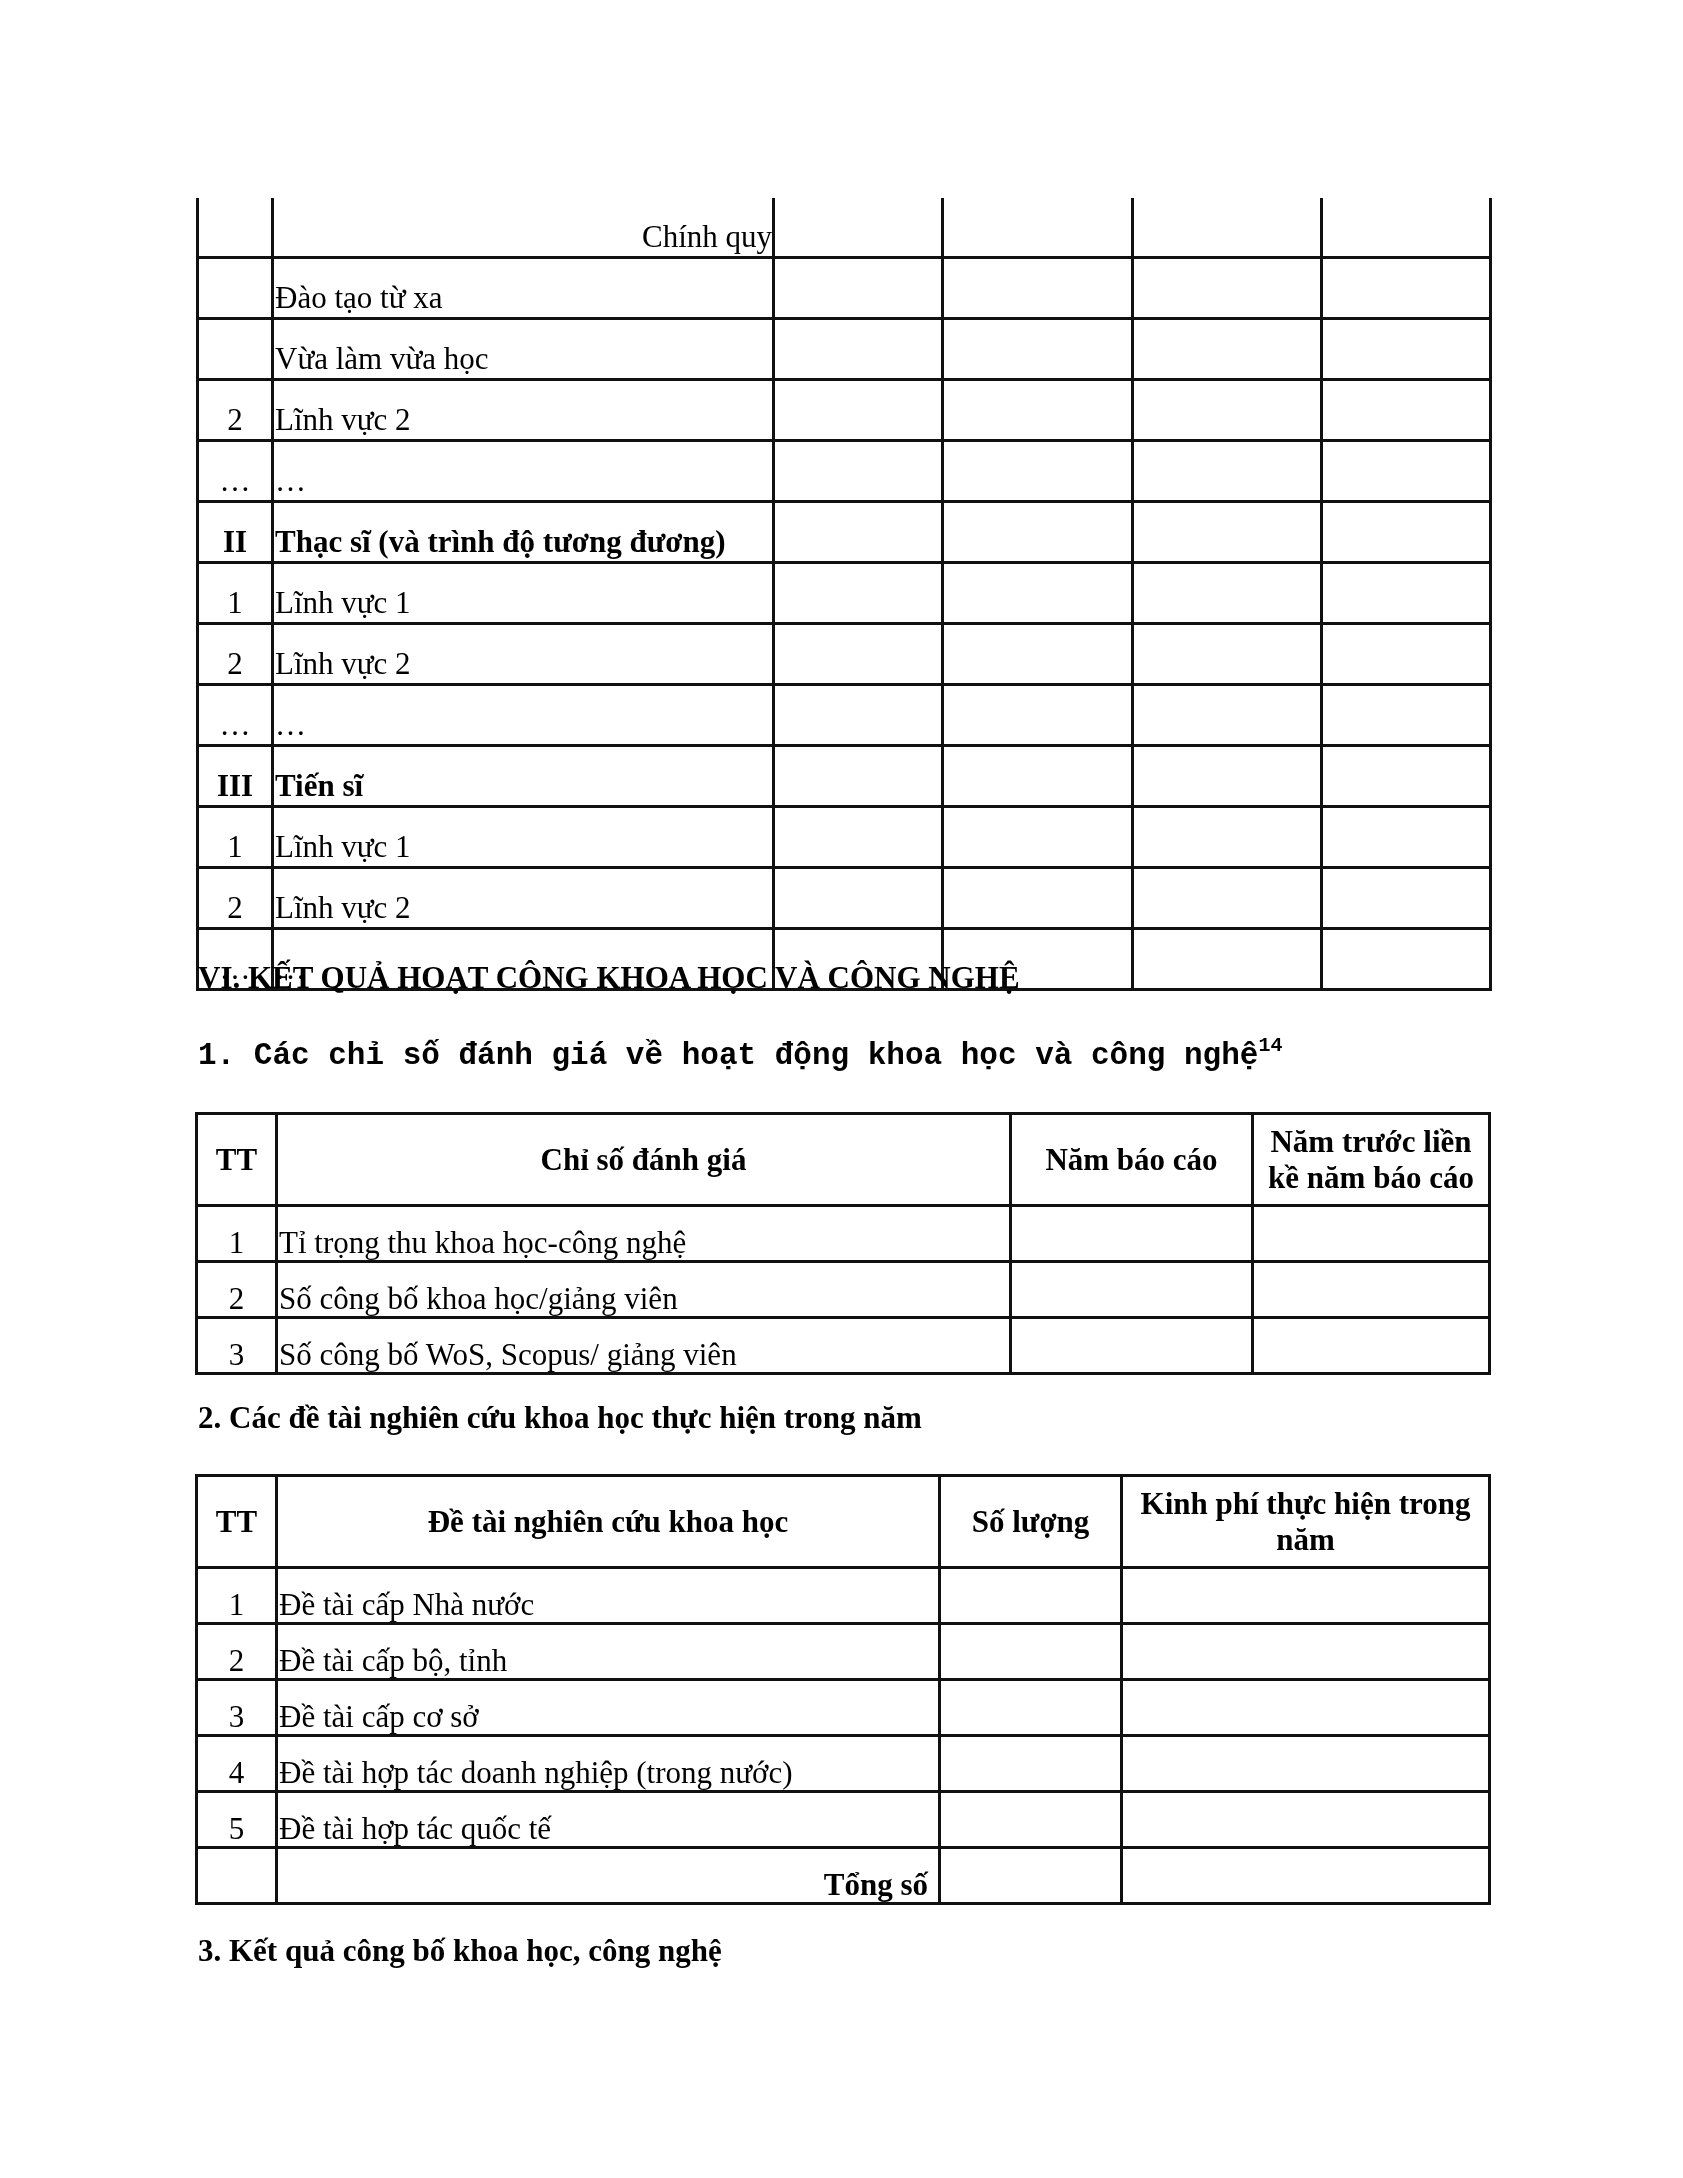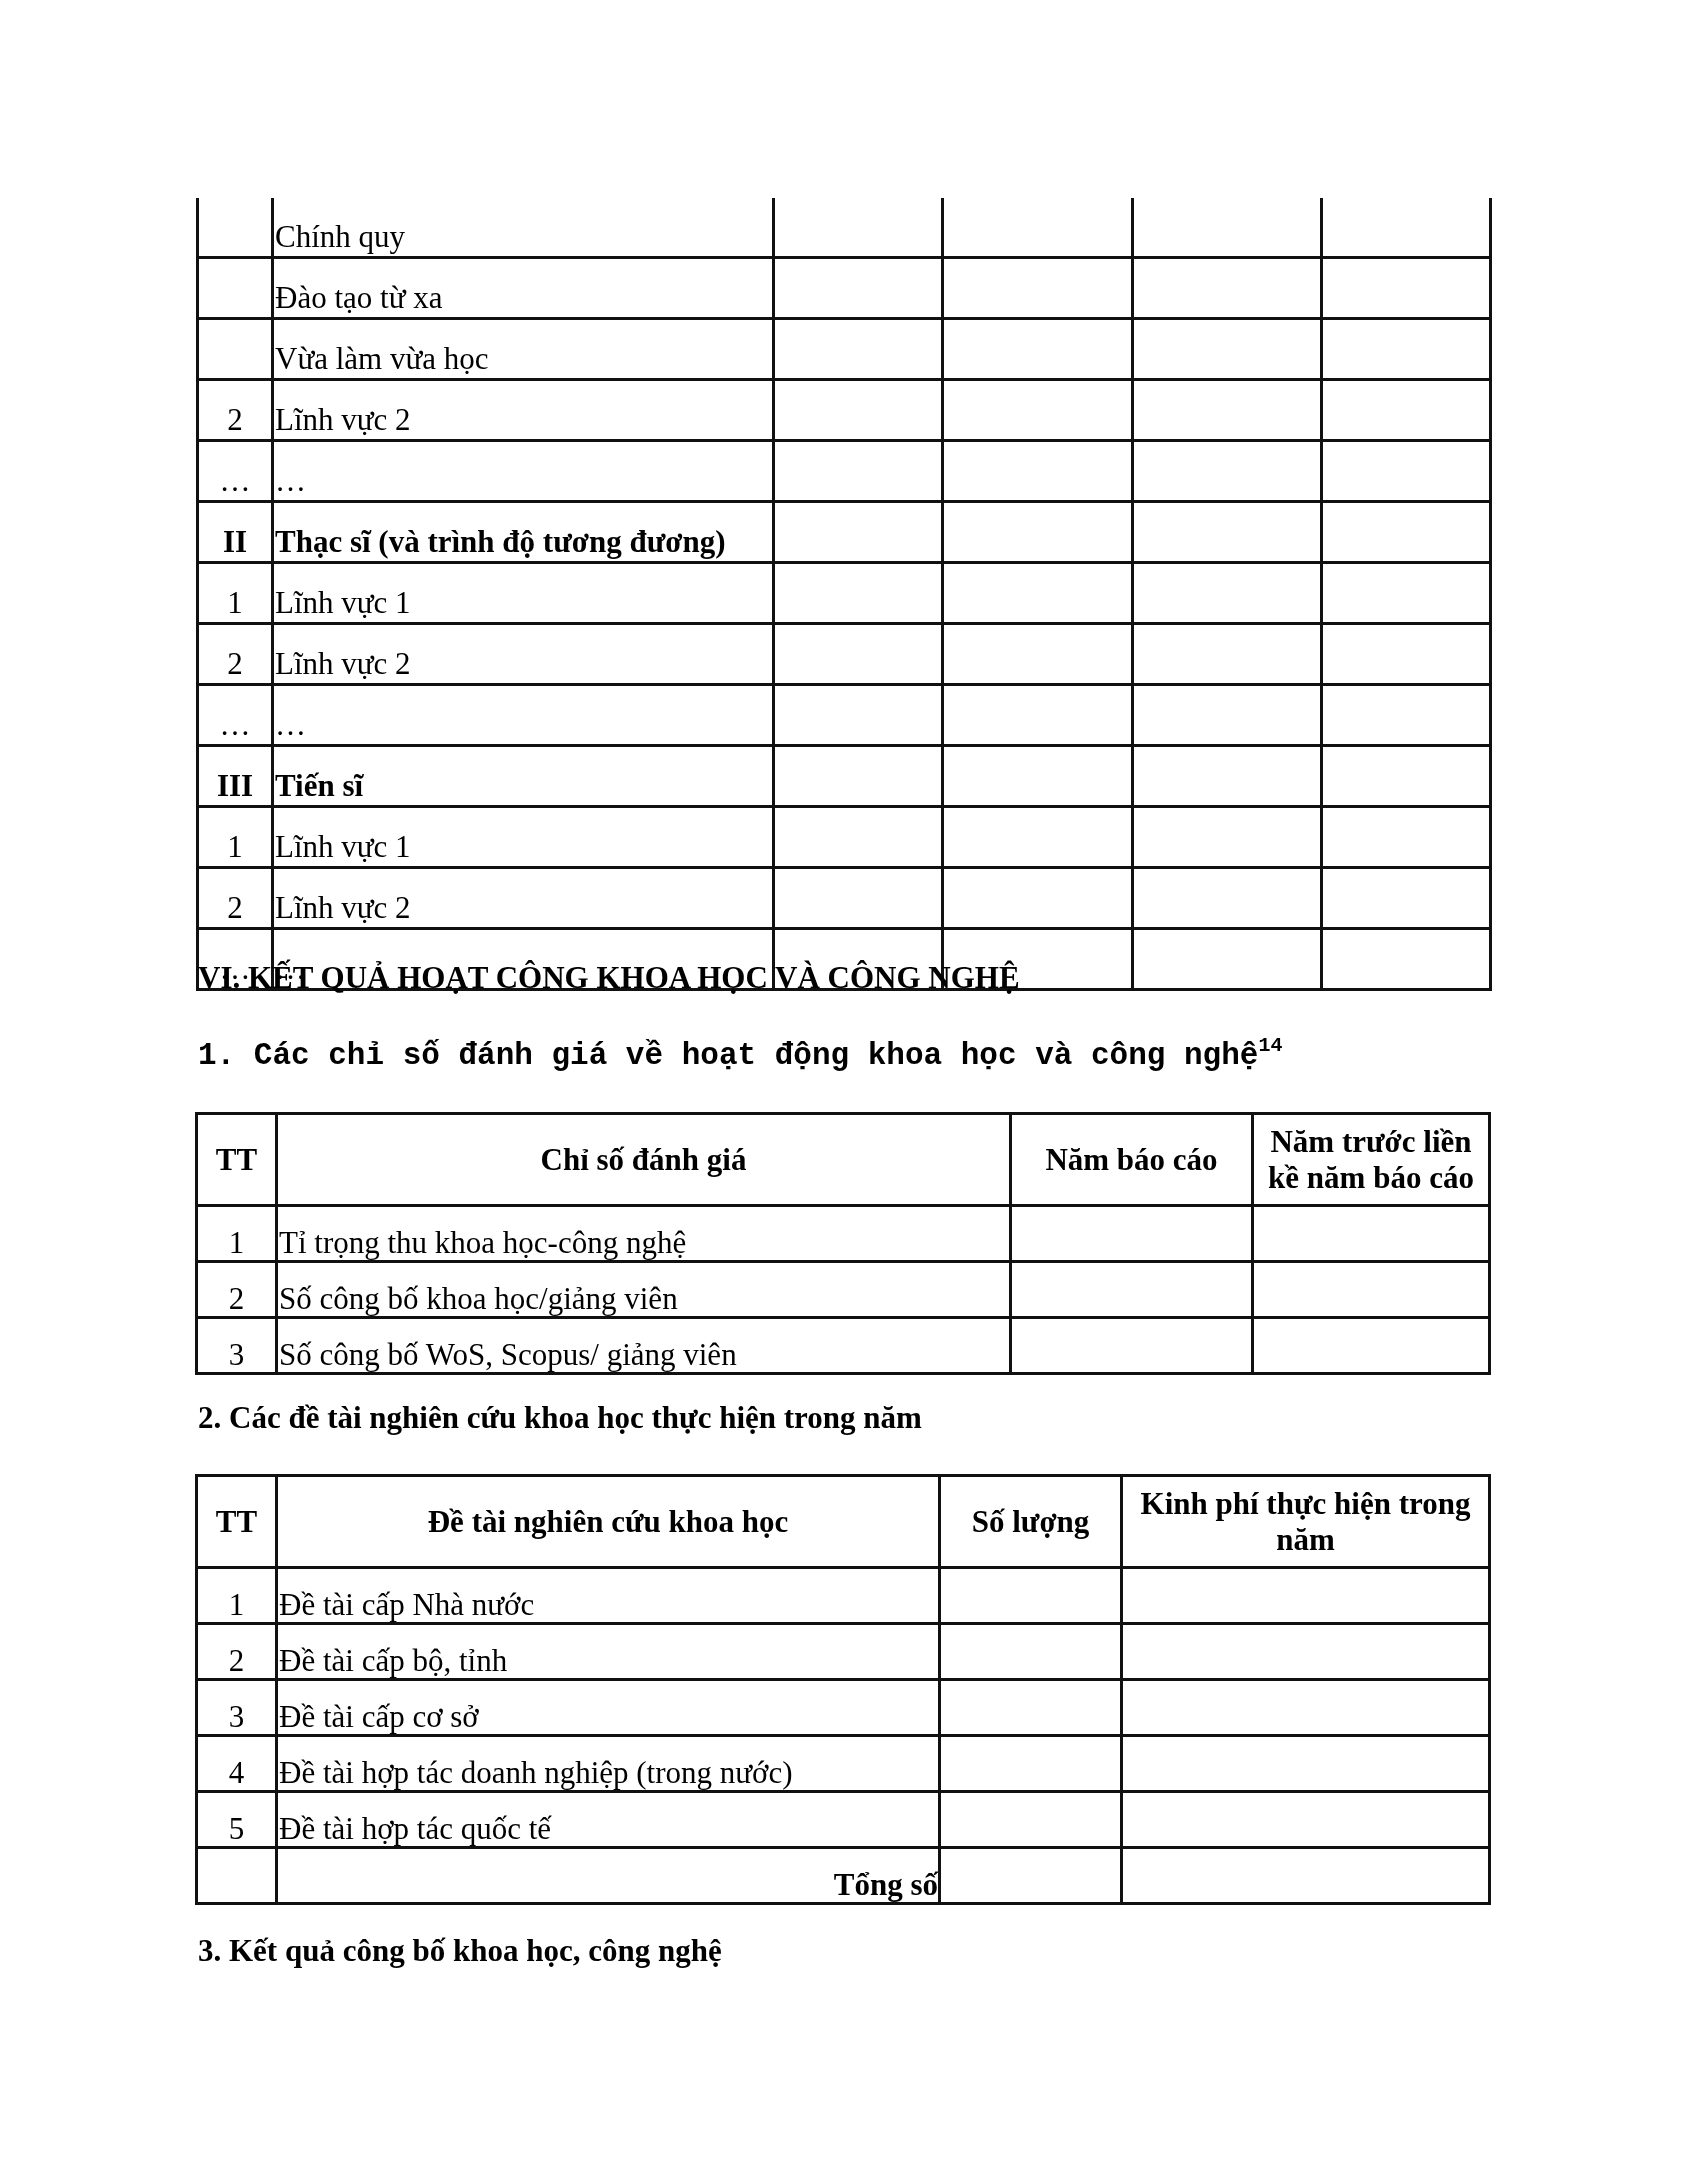--- a/index.html
+++ b/index.html
@@ -1,33 +1,33 @@
 <!DOCTYPE html>
 <html><head>
 <meta charset="utf-8">
 <style>
   html, body { margin: 0; padding: 0; background: #ffffff; }
   body { width: 1683px; height: 2178px; position: relative; overflow: hidden;
          font-family: "Liberation Serif", "DejaVu Serif", serif; color: #000; }
   table { border-collapse: collapse; position: absolute; table-layout: fixed; }
   td, th { border: 3px solid #111; padding: 0; font-size: 31px; line-height: 1; }
   .t1 { left: 196px; top: 198px; width: 1294px; }
-  .t1 tr:first-child td { border-top: none; }
+  .t1 tr:first-child td { border-top: none; text-align: right; }
   .t1 td { height: 54px; vertical-align: bottom; padding-bottom: 4px; }
   .num { text-align: center; }
   .lbl { text-align: left; padding-left: 1px; }
   .bold { font-weight: bold; }
   .heading { position: absolute; left: 198px; font-weight: bold; font-size: 31px; white-space: nowrap; }
   .t2 { left: 195px; top: 1112px; width: 1292px; }
   .t2 th { height: 89px; font-weight: bold; text-align: center; vertical-align: middle; line-height: 1.15; }
   .t2 td { height: 51px; vertical-align: bottom; padding-bottom: 2px; }
   .t3 { left: 195px; top: 1474px; width: 1294px; }
   .t3 th { height: 89px; font-weight: bold; text-align: center; vertical-align: middle; line-height: 1.15; }
   .t3 td { height: 51px; vertical-align: bottom; padding-bottom: 2px; }
-  .right { text-align: right; padding-right: 0; font-weight: bold; margin-left: 24px; }
+  .right { text-align: right; padding-right: 10px; font-weight: bold; margin-left: 24px; }
   sup { font-size: 20px; vertical-align: top; position: relative; top: -4px; }
 </style>
 </head>
 <body>
 
 <table class="t1">
   <colgroup>
     <col style="width:75px">
       <col style="width:501px">
       <col style="width:169px">

